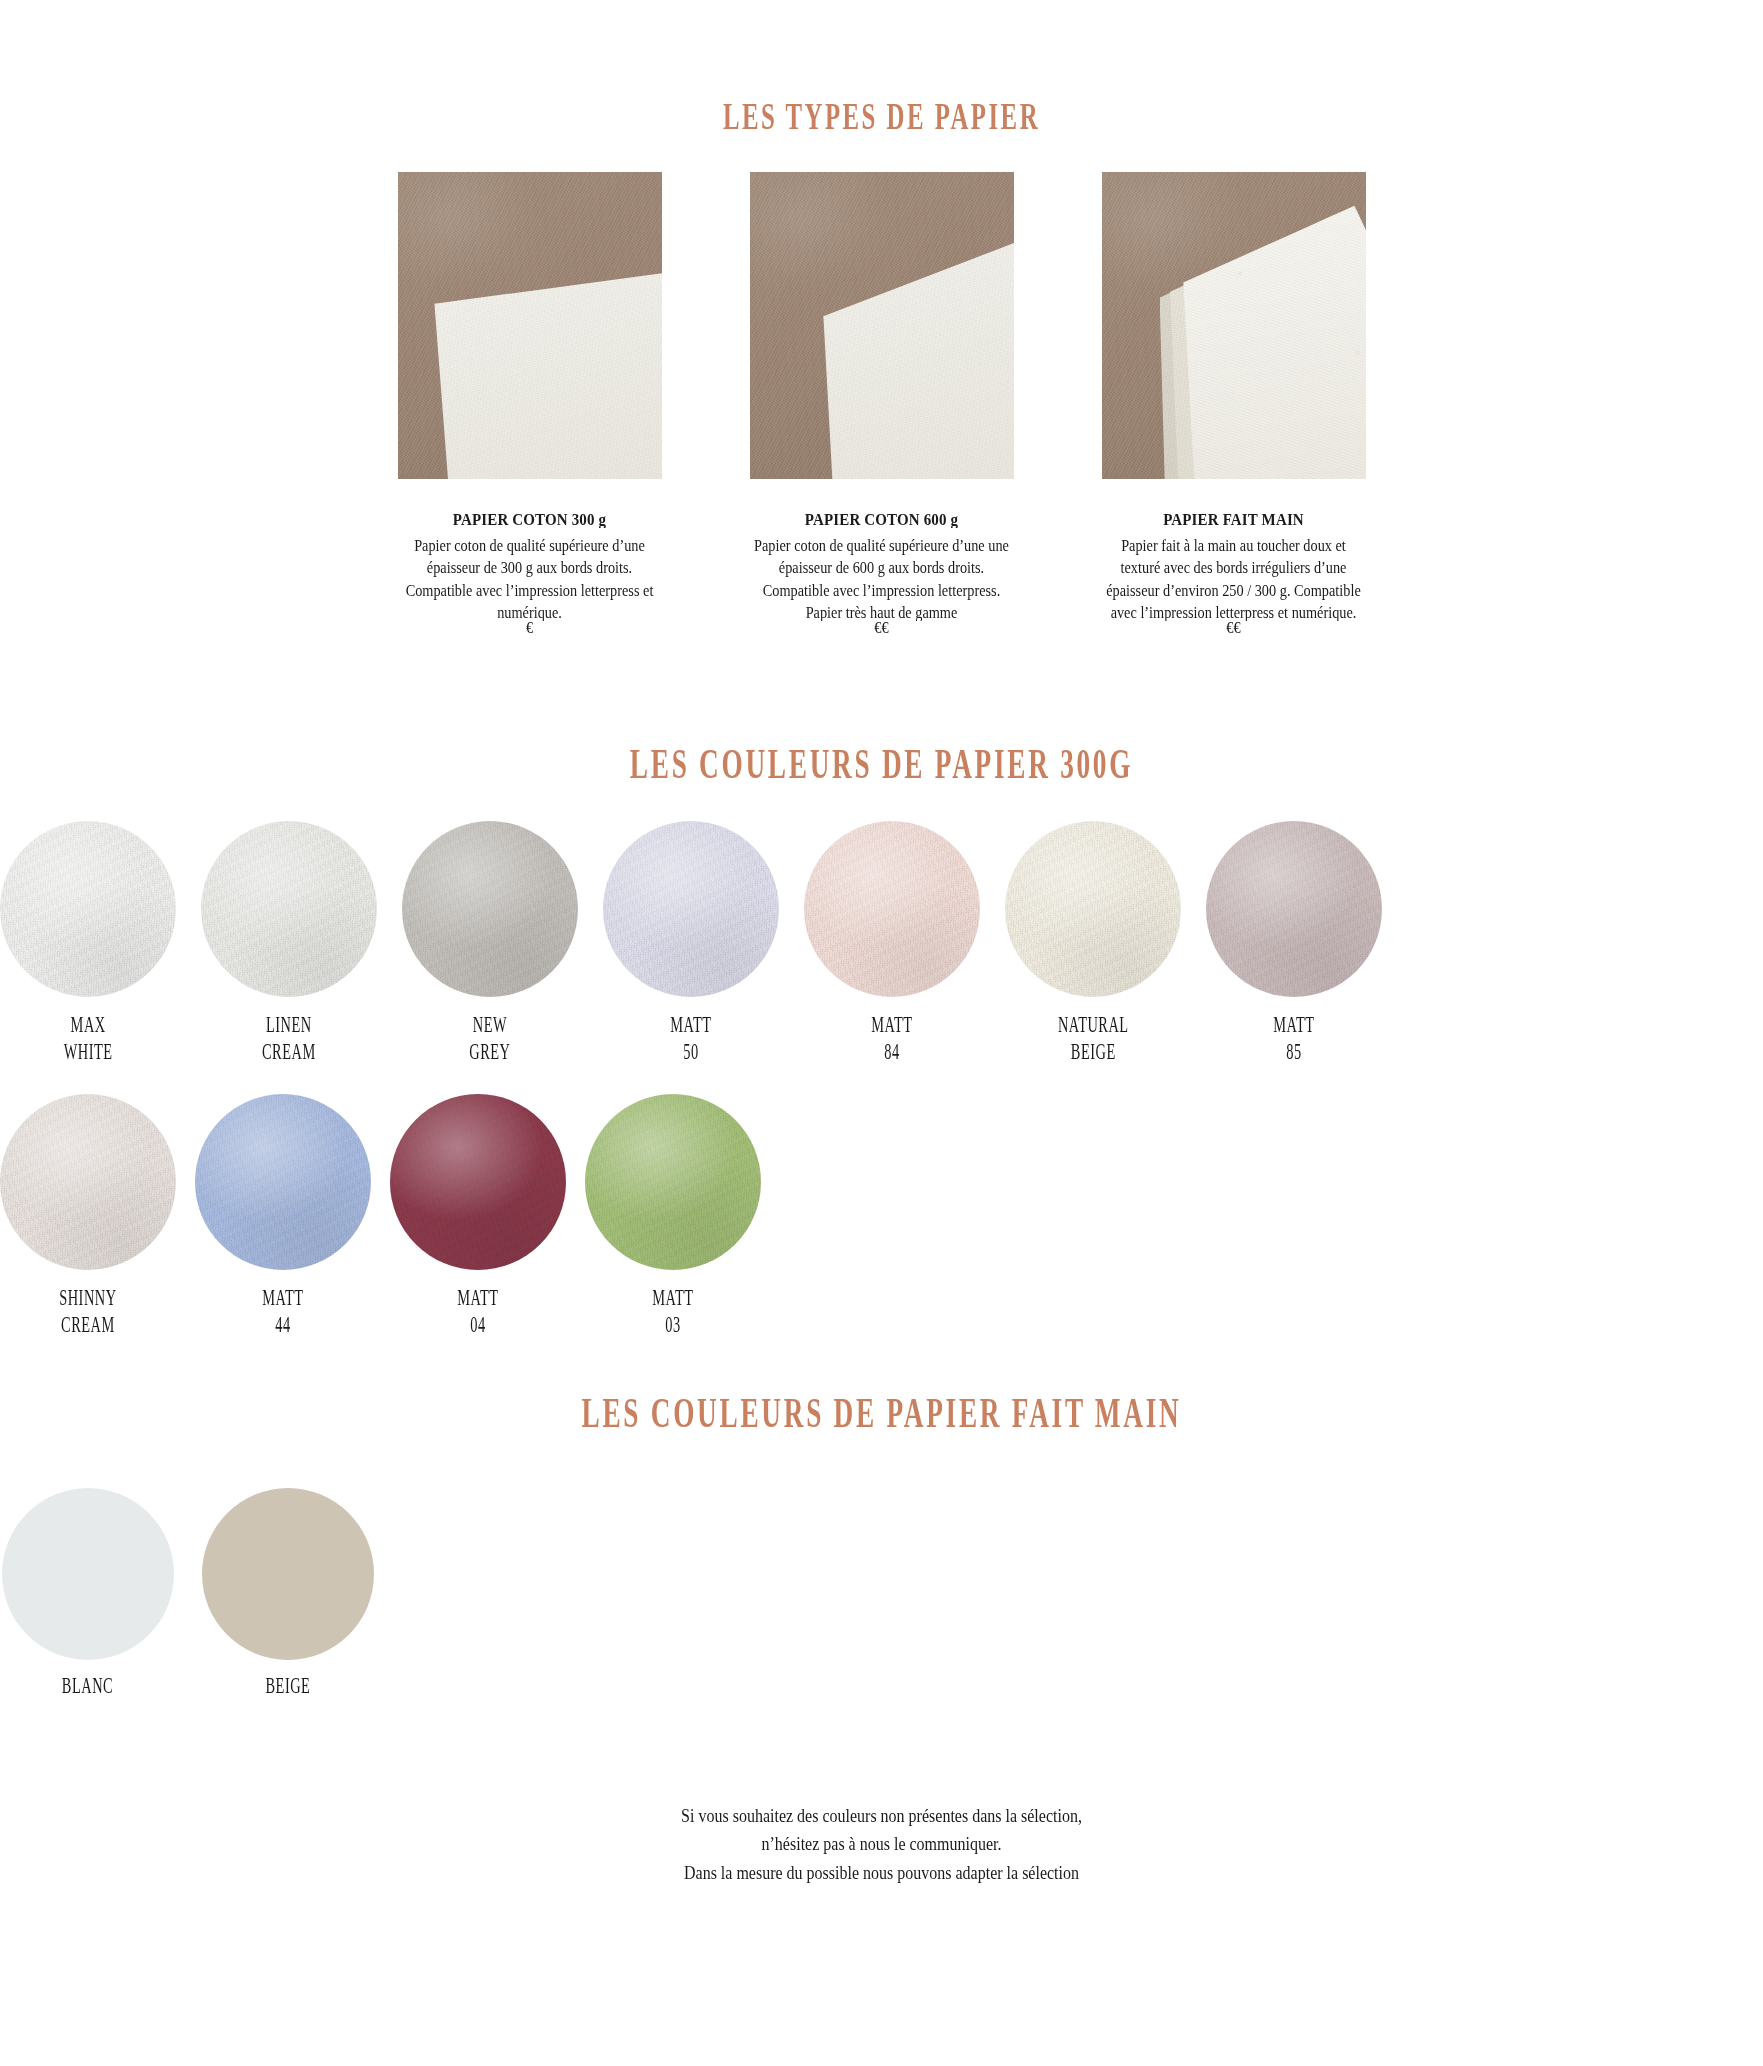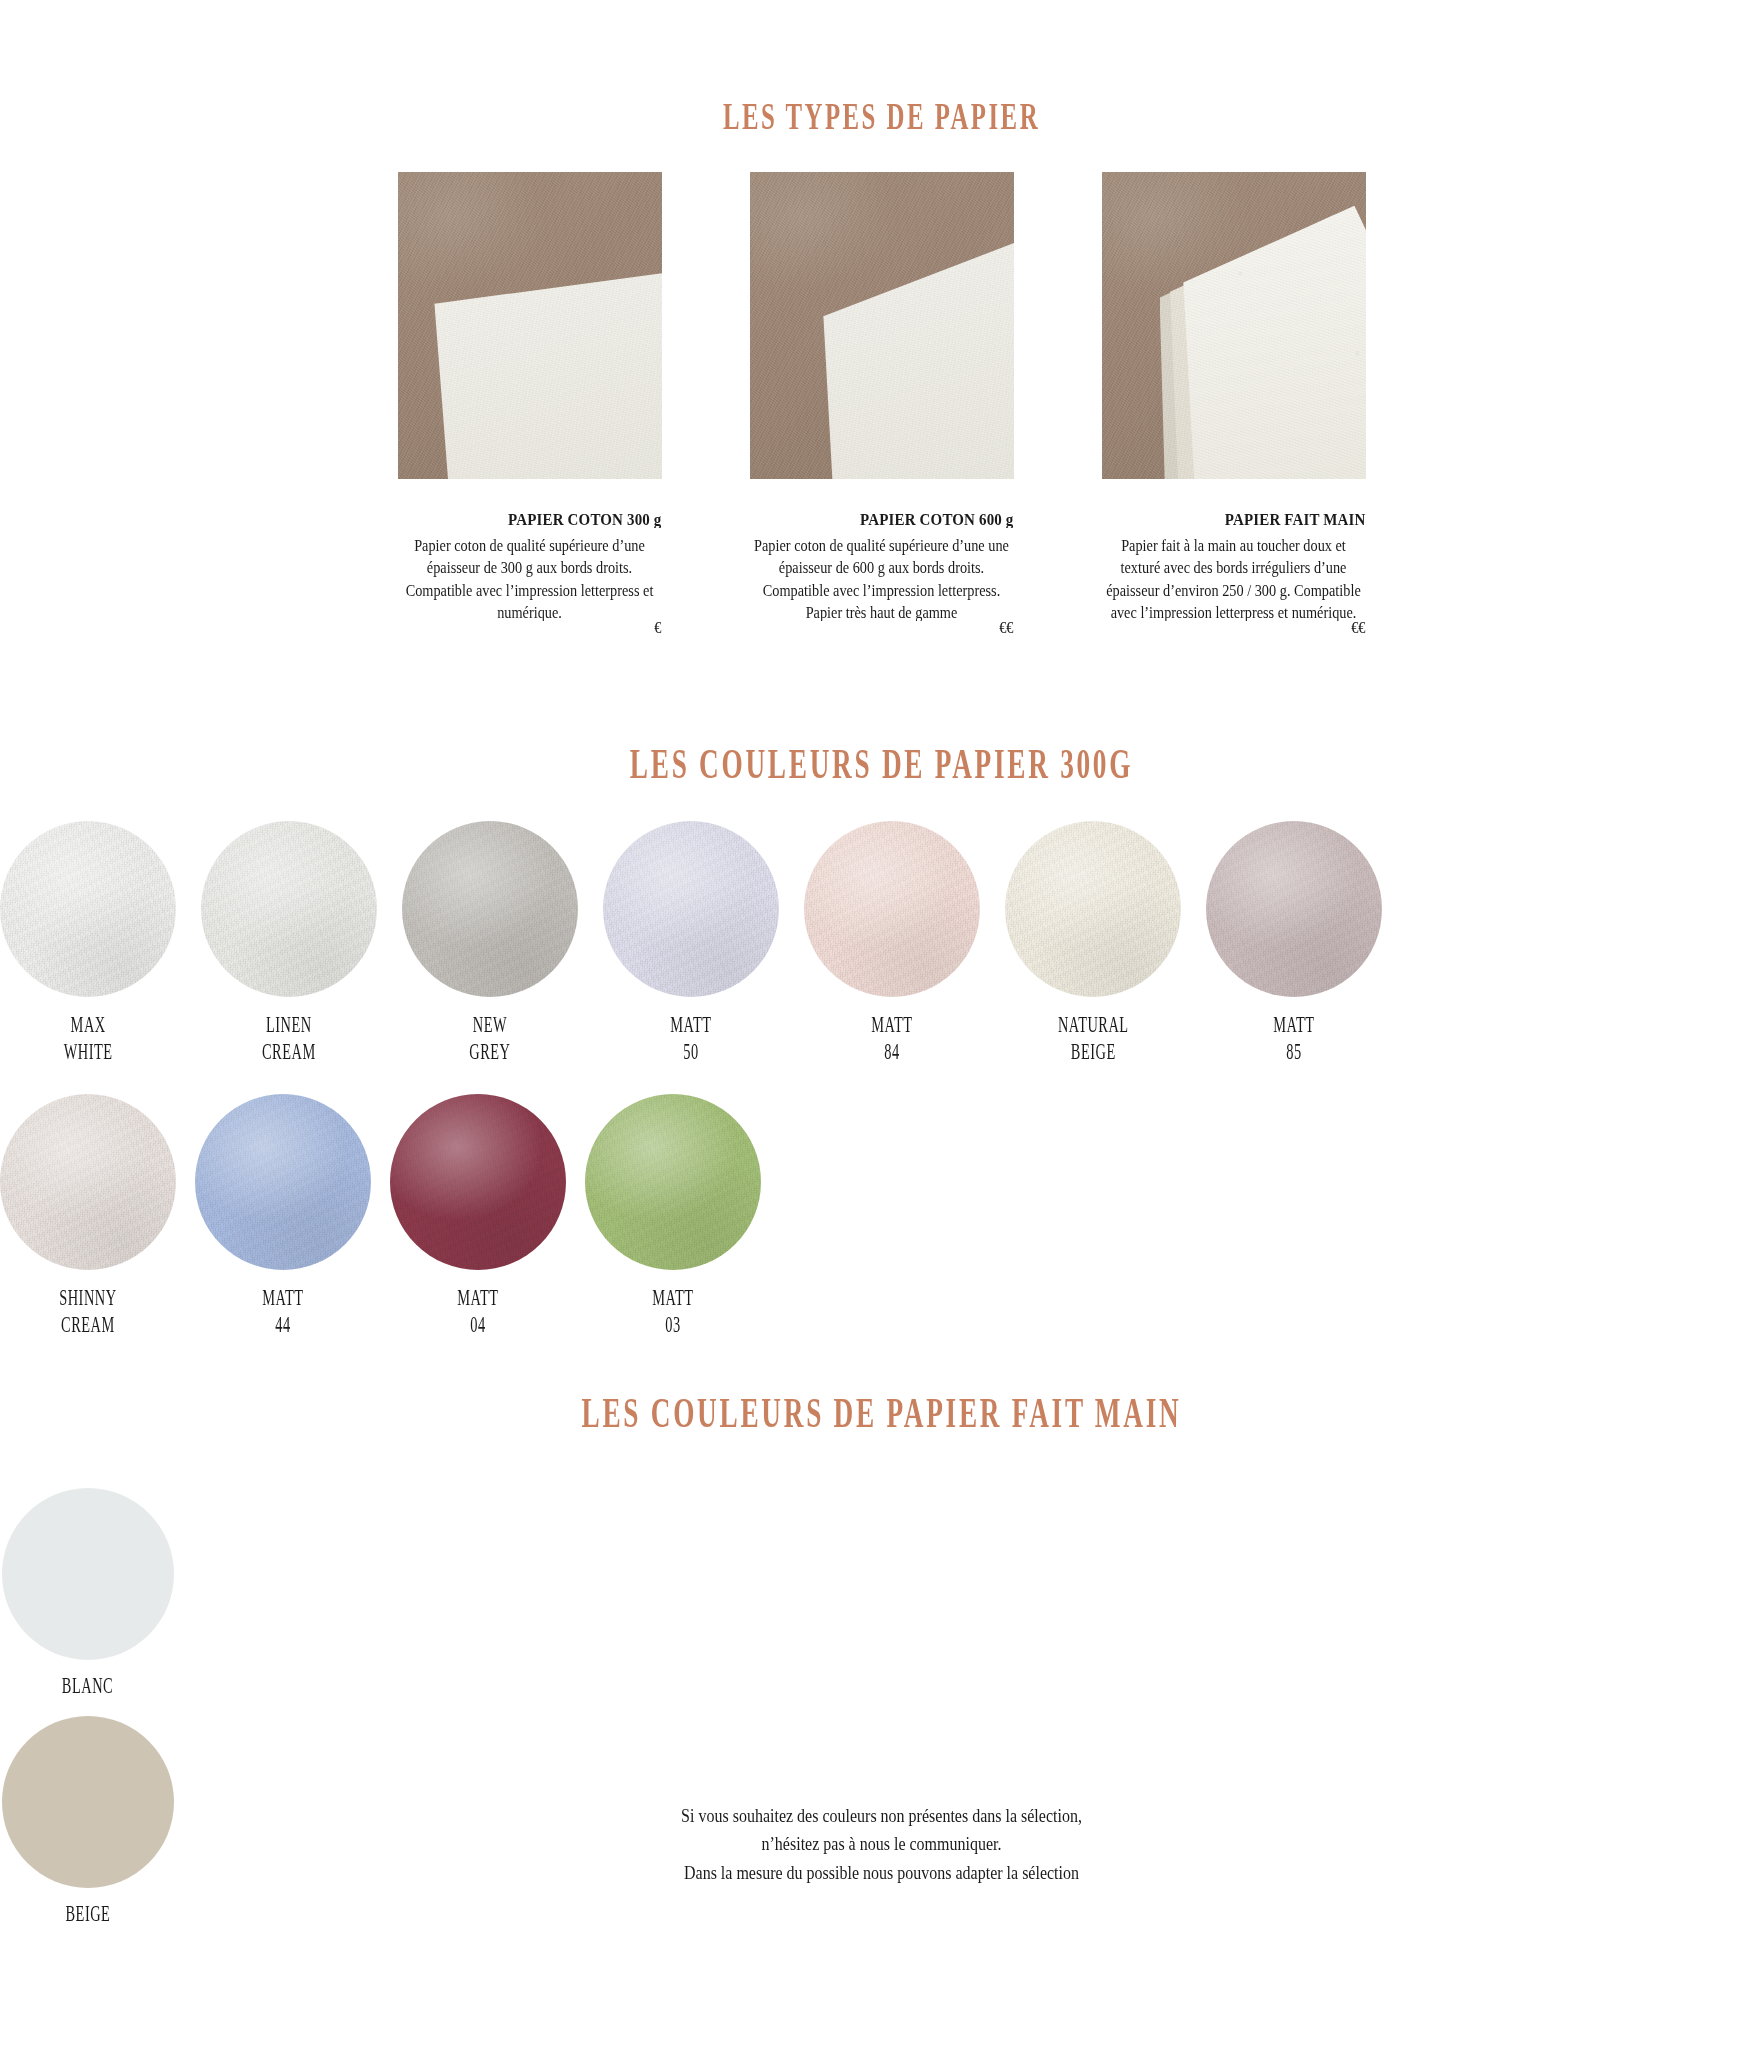--- a/index.html
+++ b/index.html
@@ -42,21 +42,21 @@
     right: 0;
     display: flex;
     justify-content: center;
     gap: 88px;
   }
 
   .type-card {
     width: 264px;
     display: flex;
     flex-direction: column;
-    align-items: flex-end;
+    align-items: center;
   }
 
   .type-photo {
     width: 264px;
     height: 307px;
     position: relative;
     overflow: hidden;
     background: #9d8574;
   }
 
@@ -160,21 +160,21 @@
   
   .swatch-row {
     position: absolute;
     left: 0; right: 0;
     display: flex;
     justify-content: flex-start;
   }
 
   #row-300g-1 { top: 821px; gap: 25px; }
   #row-300g-2 { top: 1094px; gap: 19px; }
-  #row-fm     { top: 1488px; gap: 24px; flex-direction: column; }
+  #row-fm     { top: 1488px; gap: 24px; }
 
   .swatch {
     display: flex;
     flex-direction: column;
     align-items: center;
     width: 176px;
   }
 
   .disc {
     width: 176px;

